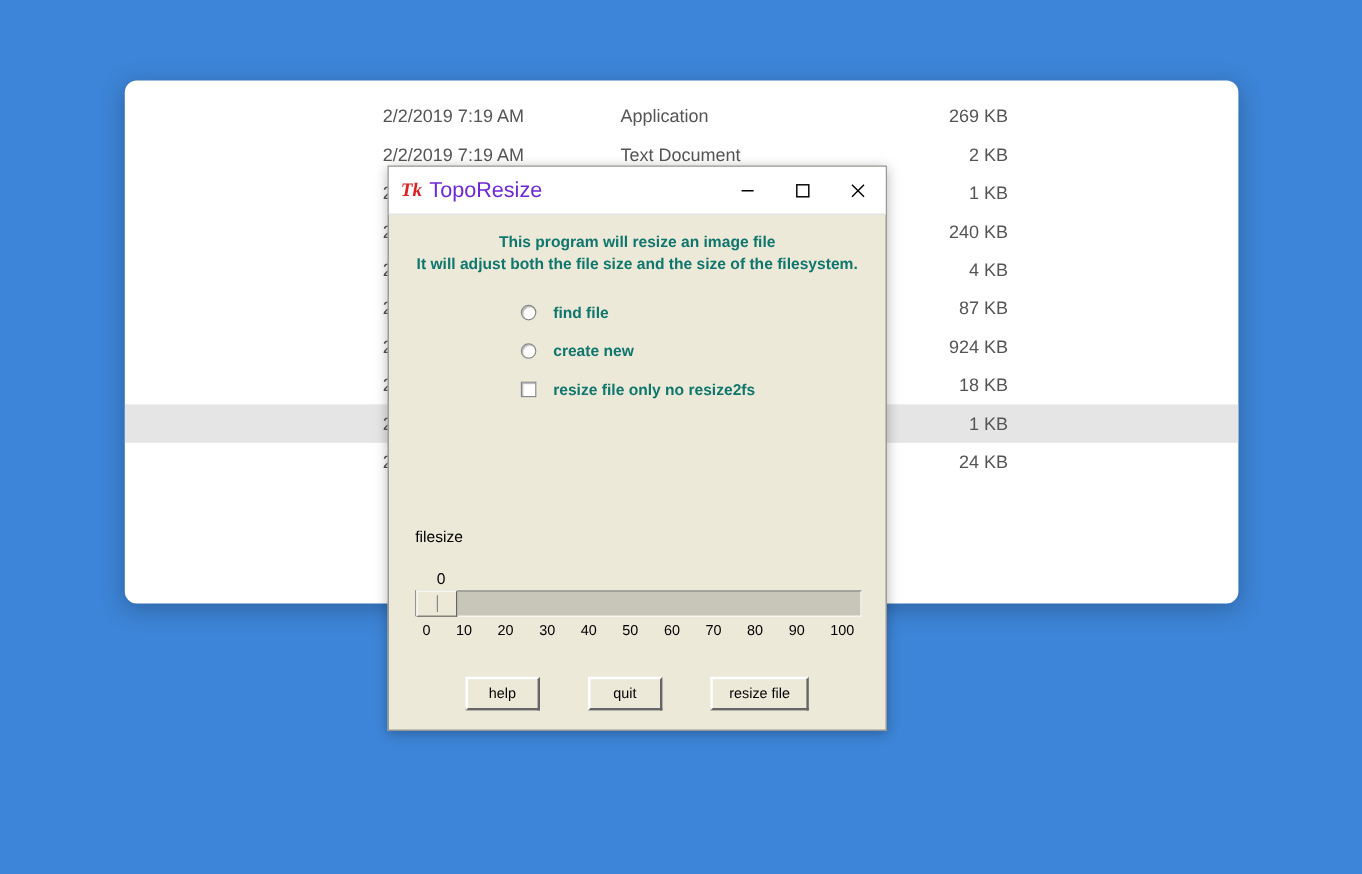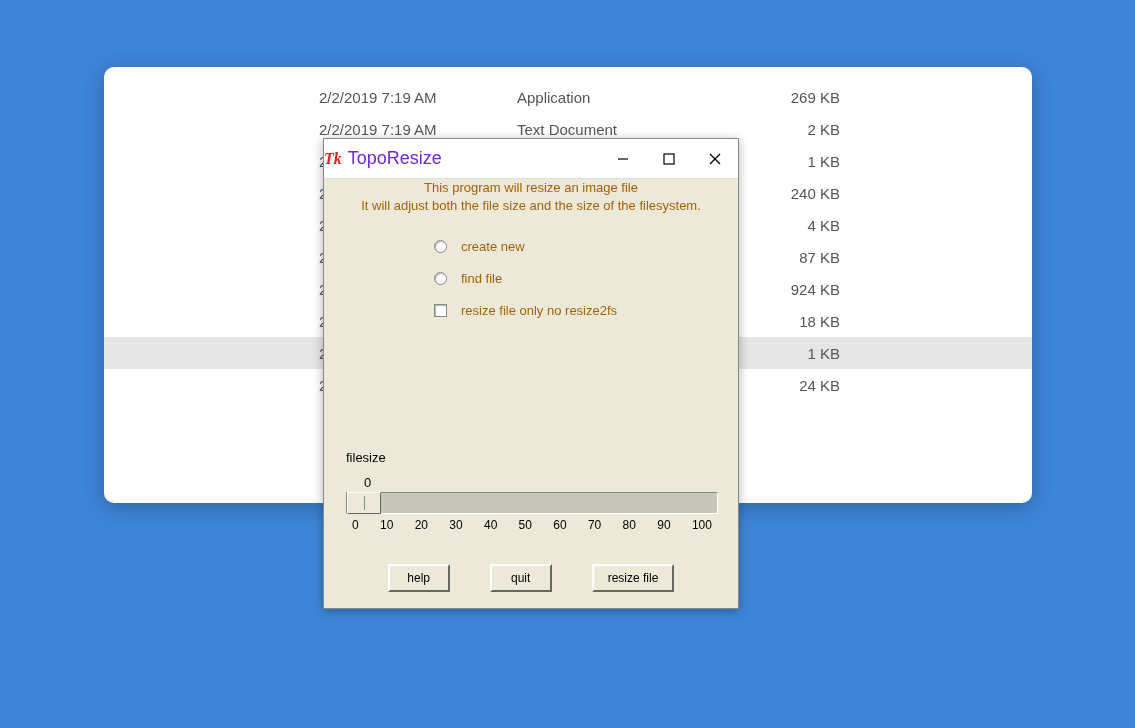--- a/index.html
+++ b/index.html
@@ -52,20 +52,21 @@
     background: #ece9d8;
     border: 1px solid #888;
     box-shadow: 0 2px 10px rgba(0,0,0,0.3);
     font-family: Tahoma, sans-serif;
   }
   .titlebar {
     height: 40px;
     background: #ffffff;
     display: flex;
     align-items: center;
+    padding-left: 10px;
     position: relative;
     border-bottom: 1px solid #ddd;
   }
   .tk-icon {
     font-family: serif;
     font-style: italic;
     font-weight: bold;
     color: #d22;
     font-size: 16px;
     margin-right: 6px;
@@ -85,23 +86,24 @@
     width: 46px;
     height: 100%;
     display: flex;
     align-items: center;
     justify-content: center;
     cursor: pointer;
   }
   .titlebar-btn svg { width: 14px; height: 14px; }
 
   .dialog-body {
-    padding: 0 10px 0 10px;
+    padding: 14px 10px 0 10px;
     font-size: 13px;
-    color: #a16207;
+    color: #0f766e;
+    font-weight: bold;
   }
   .intro {
     text-align: center;
     line-height: 1.38;
     margin-bottom: 16px;
   }
   .options {
     margin-left: 100px;
     margin-top: 4px;
   }
@@ -130,21 +132,21 @@
   }
 
   .slider-section {
     position: absolute;
     left: 22px;
     bottom: 76px;
     width: 372px;
   }
   .slider-title {
     font-size: 13px;
-    margin-bottom: 10px;
+    margin-bottom: 20px;
   }
   .slider-value {
     font-size: 13px;
     margin-left: 18px;
     margin-bottom: 2px;
   }
   .slider-track {
     position: relative;
     height: 22px;
     background: #c8c6b8;
@@ -288,25 +290,25 @@
 
   <div class="dialog-body">
     <div class="intro">
       <div>This program will resize an  image file</div>
       <div>It will adjust both the file size and the size of the filesystem.</div>
     </div>
 
     <div class="options">
       <div class="opt-row">
         <span class="radio"></span>
-        <span>create new</span>
+        <span>find file</span>
       </div>
       <div class="opt-row">
         <span class="radio"></span>
-        <span>find file</span>
+        <span>create new</span>
       </div>
       <div class="opt-row">
         <span class="checkbox"></span>
         <span>resize file only no resize2fs</span>
       </div>
     </div>
   </div>
 
   <div class="slider-section">
     <div class="slider-title">filesize</div>

